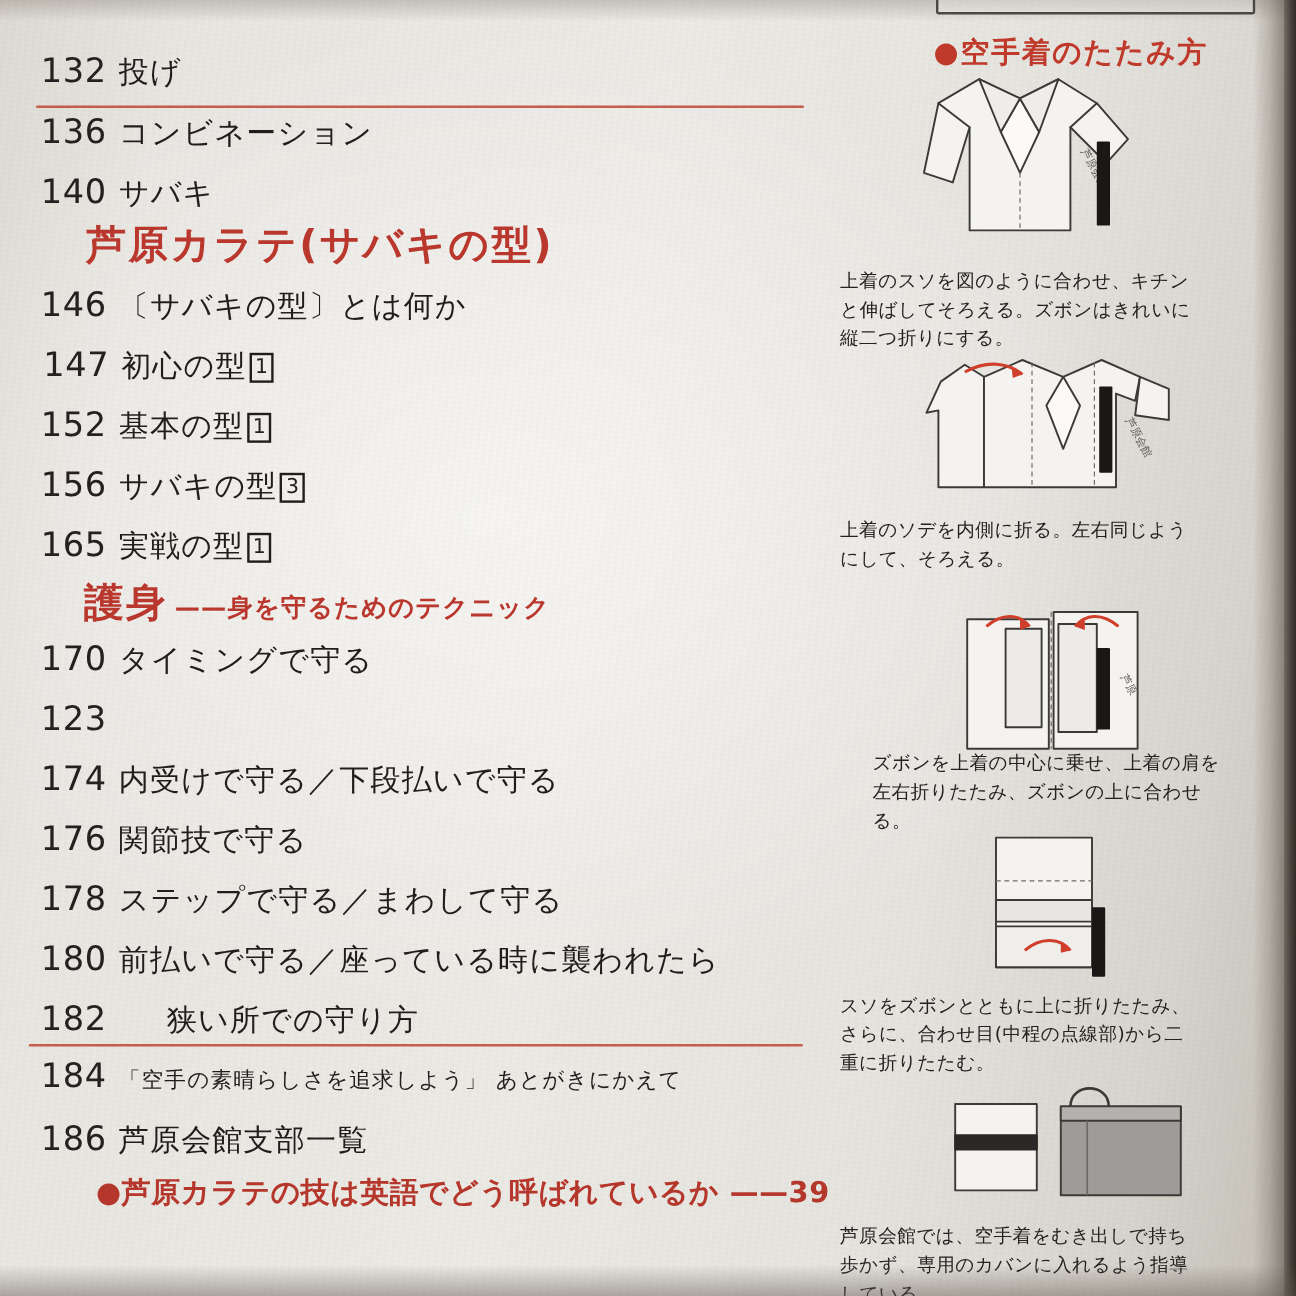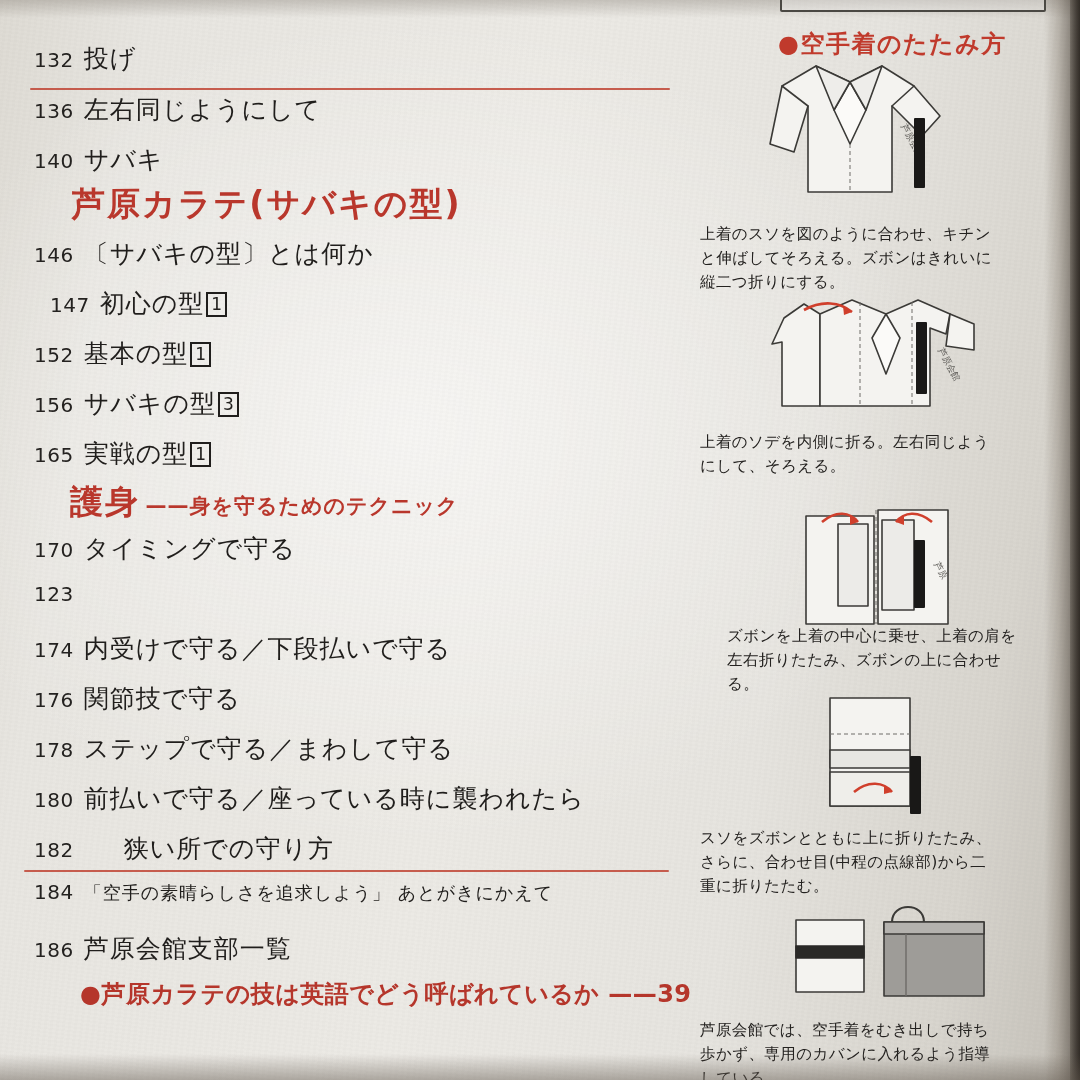--- a/index.html
+++ b/index.html
@@ -63,21 +63,21 @@
   }
   .toc-row {
     position: absolute;
     display: flex;
     align-items: baseline;
     white-space: nowrap;
     color: #23211f;
     font-family: "DejaVu Sans", "Liberation Sans", sans-serif;
   }
   .toc-num {
-    font-size: 20px;
+    font-size: 28px;
     letter-spacing: 0.5px;
     margin-right: 10px;
     color: #242220;
   }
   .toc-title {
     font-size: 25px;
     letter-spacing: 1px;
     color: #201e1c;
   }
   .section-head {
@@ -172,38 +172,38 @@
 
     <div class="rule" style="left:30px; top:88px; width:640px;"></div>
 
     <div class="toc-row" style="left:34px; top:42px;">
       <span class="toc-num">132</span>
       <span class="toc-title">投げ</span>
     </div>
 
     <div class="toc-row" style="left:34px; top:93px;">
       <span class="toc-num">136</span>
-      <span class="toc-title">左右同じようにして</span>
+      <span class="toc-title">コンビネーション</span>
     </div>
 
     <div class="toc-row" style="left:34px; top:143px;">
       <span class="toc-num">140</span>
       <span class="toc-title">サバキ</span>
     </div>
 
     <div class="section-head" style="left:72px; top:182px;">
       <span class="big">芦原カラテ(サバキの型)</span>
     </div>
 
     <div class="toc-row" style="left:34px; top:237px;">
       <span class="toc-num">146</span>
       <span class="toc-title">〔サバキの型〕とは何か</span>
     </div>
 
-    <div class="toc-row" style="left:50px; top:287px;">
+    <div class="toc-row" style="left:36px; top:287px;">
       <span class="toc-num">147</span>
       <span class="toc-title">初心の型</span>
       <span class="boxnum">1</span>
     </div>
 
     <div class="toc-row" style="left:34px; top:337px;">
       <span class="toc-num">152</span>
       <span class="toc-title">基本の型</span>
       <span class="boxnum">1</span>
     </div>

